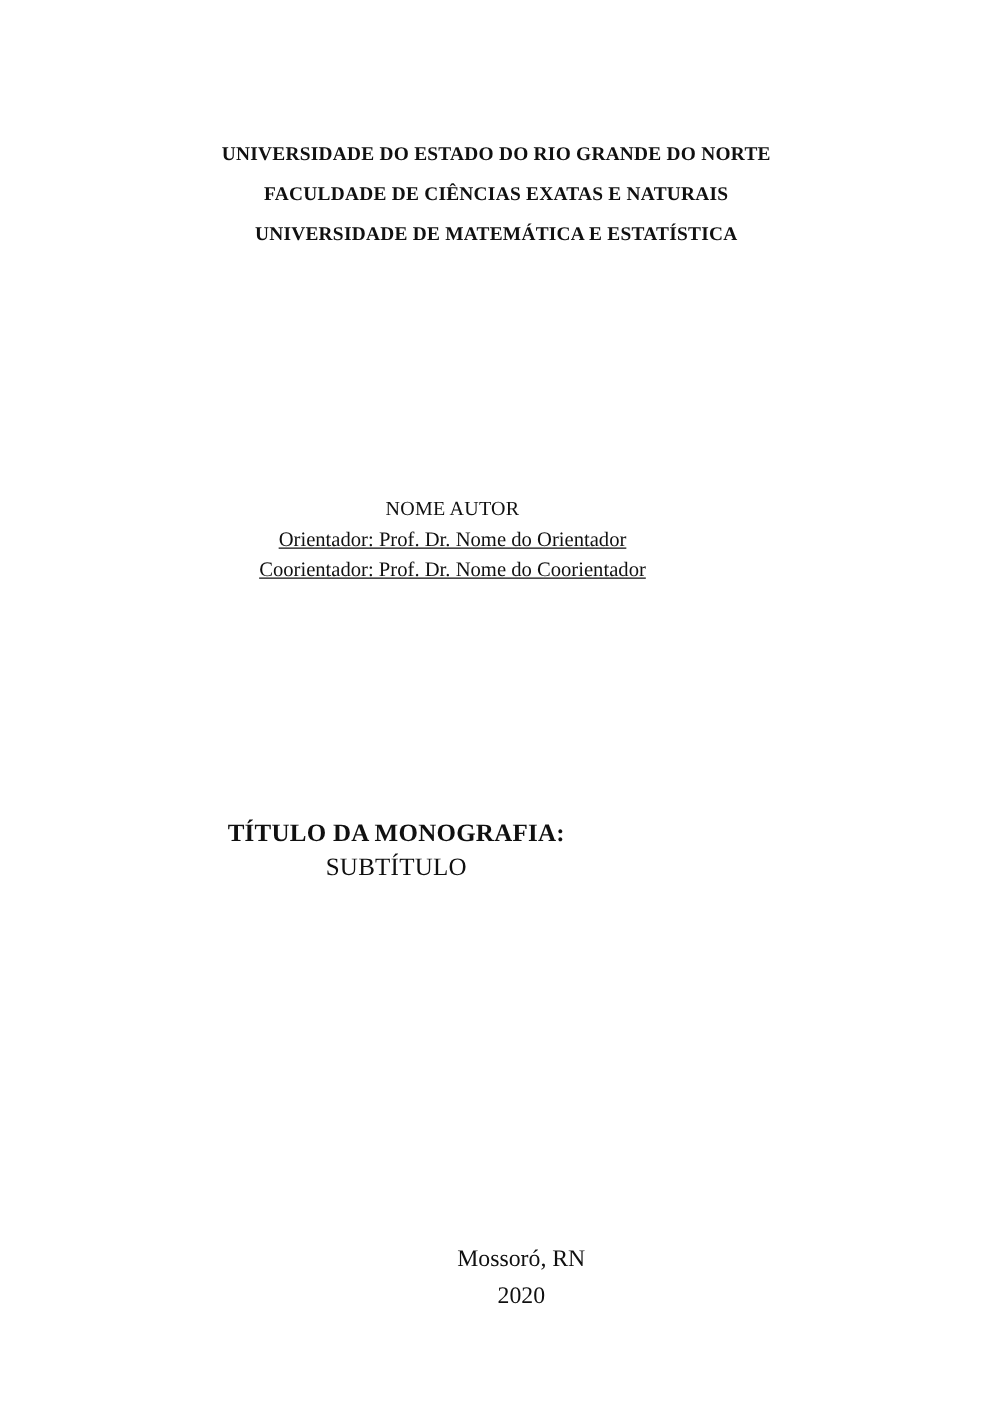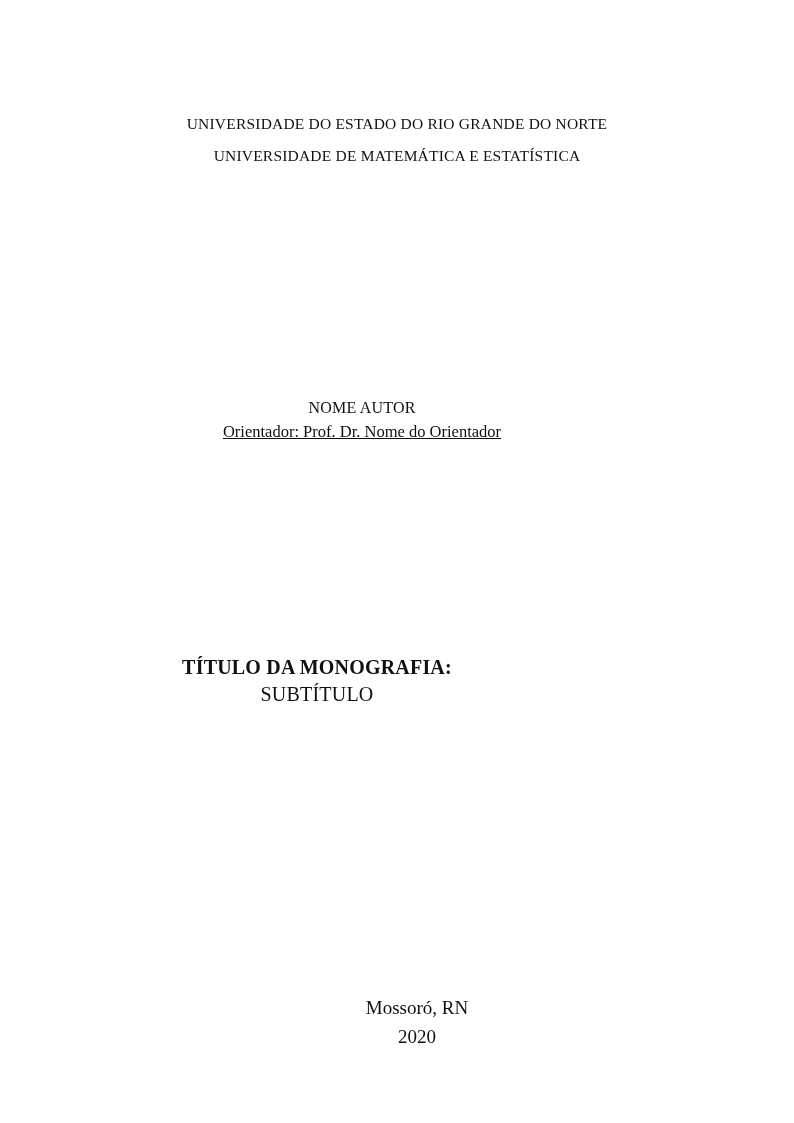--- a/index.html
+++ b/index.html
@@ -24,20 +24,21 @@
     top: 108px;
     left: 0;
     width: 794px;
     text-align: center;
   }
   .institution-line {
     font-size: 15.5px;
     letter-spacing: 0.2px;
     line-height: 32px;
     white-space: nowrap;
+    font-weight: bold;
   }
   .author-block {
     position: absolute;
     top: 396px;
     left: 0;
     width: 724px;
     text-align: center;
   }
   .author-name {
     font-size: 16px;
@@ -85,26 +86,28 @@
     line-height: 29px;
   }
 </style>
 </head>
 <body>
 
 <div class="page">
 
   <div class="institution-block">
     <div class="institution-line">UNIVERSIDADE DO ESTADO DO RIO GRANDE DO NORTE</div>
+    <div class="institution-line">FACULDADE DE CIÊNCIAS EXATAS E NATURAIS</div>
     <div class="institution-line">UNIVERSIDADE DE MATEMÁTICA E ESTATÍSTICA</div>
   </div>
 
   <div class="author-block">
     <div class="author-name">NOME AUTOR</div>
     <div class="advisor-line">Orientador: Prof. Dr. Nome do Orientador</div>
+    <div class="advisor-line">Coorientador: Prof. Dr. Nome do Coorientador</div>
   </div>
 
   <div class="title-block">
     <div class="title-main">TÍTULO DA MONOGRAFIA:</div>
     <div class="title-sub">SUBTÍTULO</div>
   </div>
 
   <div class="footer-block">
     <div class="footer-place">Mossoró,  RN</div>
     <div class="footer-year">2020</div>

